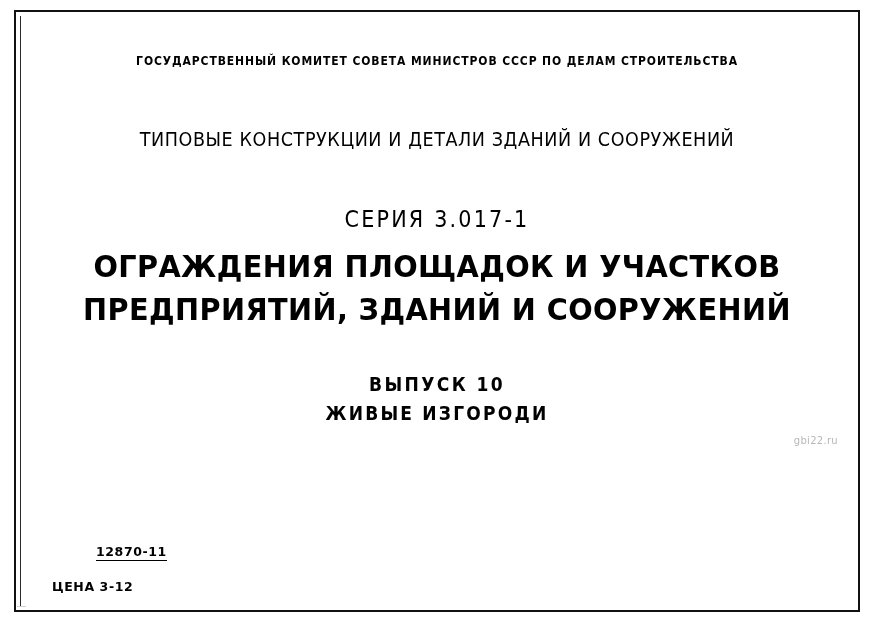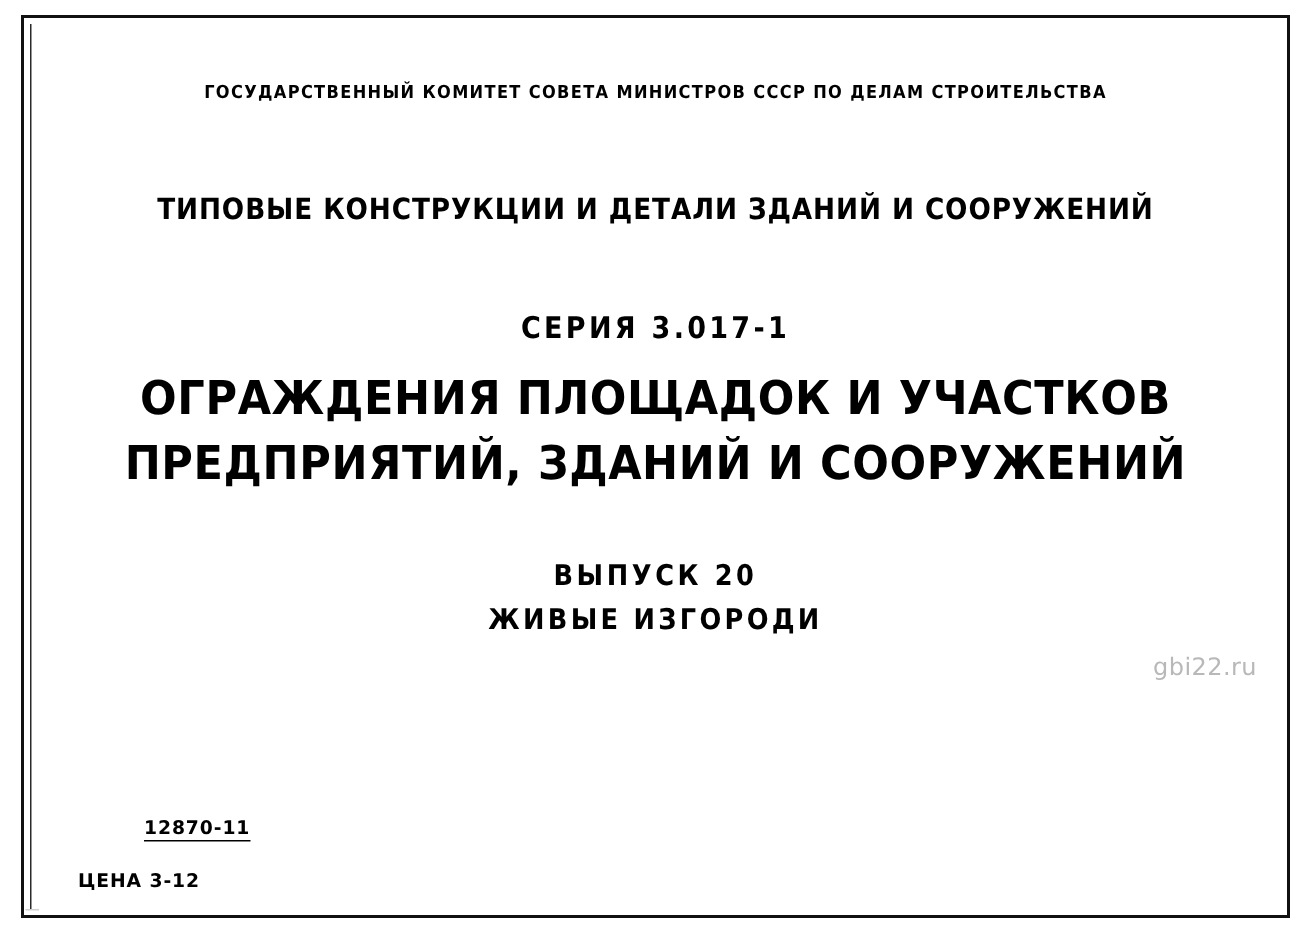--- a/index.html
+++ b/index.html
@@ -74,30 +74,30 @@
     letter-spacing: 2.4px;
     font-weight: bold;
   }
   .subtitle {
     position: absolute;
     left: 0;
     right: 0;
     top: 118px;
     font-size: 19.5px;
     letter-spacing: 0.6px;
-    font-weight: bold;
+    font-weight: normal;
   }
   .series {
     position: absolute;
     left: 0;
     right: 0;
     top: 196px;
-    font-size: 20px;
+    font-size: 23px;
     letter-spacing: 2.2px;
-    font-weight: bold;
+    font-weight: normal;
     text-align: center;
   }
   .main-title-1 {
     position: absolute;
     left: 0;
     right: 0;
     top: 238px;
     font-size: 31px;
     letter-spacing: 0.4px;
     font-weight: bold;
@@ -128,21 +128,21 @@
     right: 0;
     top: 392px;
     font-size: 19px;
     letter-spacing: 2.2px;
     font-weight: bold;
   }
   .watermark {
     position: absolute;
     right: 22px;
     top: 425px;
-    font-size: 16px;
+    font-size: 10px;
     color: #b8b8b8;
     letter-spacing: 0.3px;
     font-weight: normal;
     white-space: nowrap;
   }
   .footer {
     position: absolute;
     left: 38px;
     top: 531px;
     width: 130px;
@@ -188,21 +188,21 @@
 
 
     <div class="line subtitle">ТИПОВЫЕ КОНСТРУКЦИИ И ДЕТАЛИ ЗДАНИЙ И СООРУЖЕНИЙ</div>
 
     <div class="line series">СЕРИЯ 3.017-1</div>
 
     <div class="line main-title-1">ОГРАЖДЕНИЯ ПЛОЩАДОК И УЧАСТКОВ</div>
 
     <div class="line main-title-2">ПРЕДПРИЯТИЙ, ЗДАНИЙ И СООРУЖЕНИЙ</div>
 
-    <div class="line issue-num">ВЫПУСК 20</div>
+    <div class="line issue-num">ВЫПУСК 10</div>
 
     <div class="line issue-name">ЖИВЫЕ ИЗГОРОДИ</div>
 
     <div class="watermark">gbi22.ru</div>
 
     <div class="footer">
       <div class="footer-code">12870-11</div>
       <div class="footer-price">ЦЕНА 3-12</div>
     </div>
 

